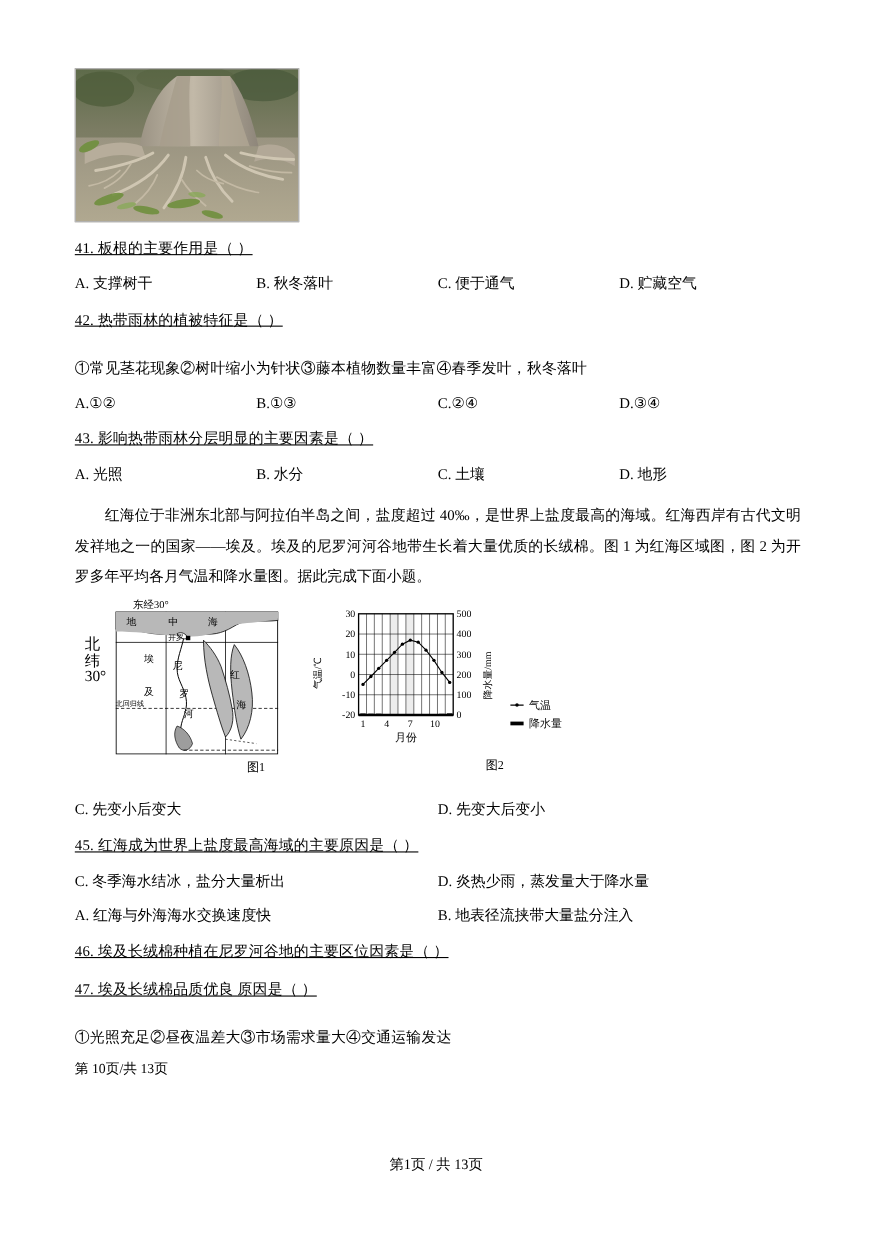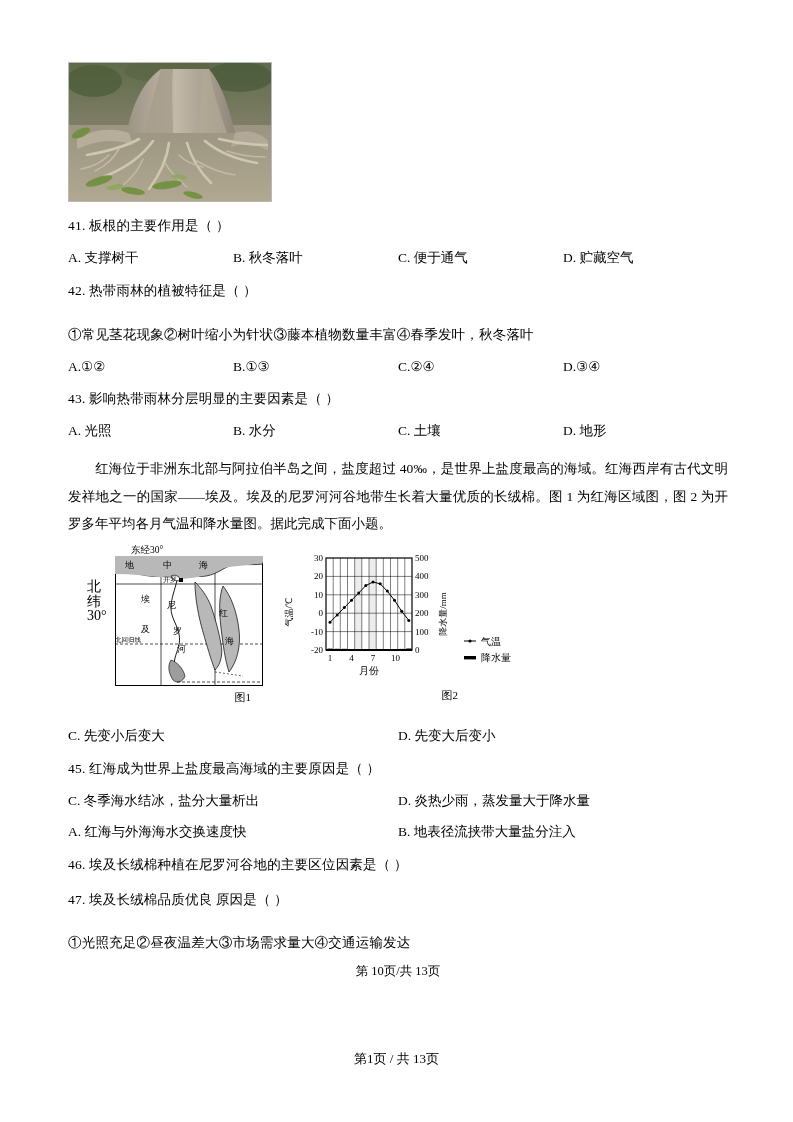--- a/index.html
+++ b/index.html
@@ -36,21 +36,21 @@
   }
   .photo-svg { display:block; width:100%; height:100%; }
 
   
   .q {
     font-size: 13.5px;
     line-height: 1.5;
     margin-top: 23px;
     letter-spacing: 0.2px;
   }
-  .q-stem { margin-top: 14px; }
+  .q-stem { margin-top: 14px; text-decoration: underline; }
   .opts {
     display: flex;
     font-size: 13.5px;
     margin-top: 13px;
   }
   .opts.four > div { width: 25%; }
   .opts.two > div { width: 50%; }
 
   .passage {
     font-size: 13.5px;
@@ -62,21 +62,21 @@
   .passage .indent { display: inline-block; width: 2em; }
 
   
   .figs {
     position: relative;
     margin-top: 8px;
     height: 168px;
   }
   .fig1 {
     position: absolute;
-    left: 19px;
+    left: 9px;
     top: 0;
     width: 182px;
   }
   .fig2 {
     position: absolute;
     left: 210px;
     top: 0;
     width: 260px;
   }
   .fig-cap {
@@ -100,21 +100,21 @@
     font-size: 14px;
     line-height: 1.05;
     width: 26px;
   }
   .map-svg { position:absolute; left: 28px; top: 10px; }
 
   .chart-svg { display:block; }
 
   
   .footer-inner {
-    text-align: center;
+    text-align: left;
     font-size: 12.5px;
     margin-top: 10px;
   }
   .page-footer {
     position: absolute;
     left: 0;
     right: 0;
     top: 1050px;
     text-align: center;
     font-size: 13px;

